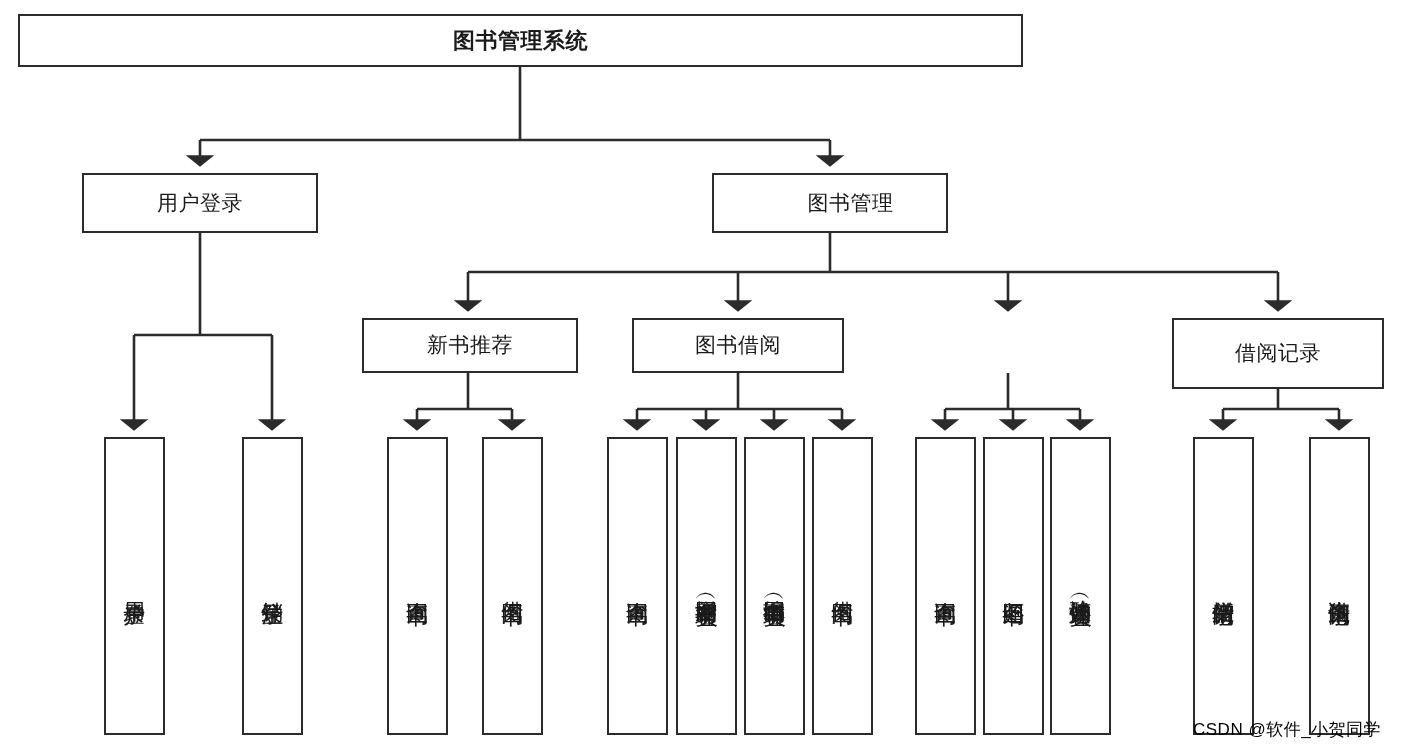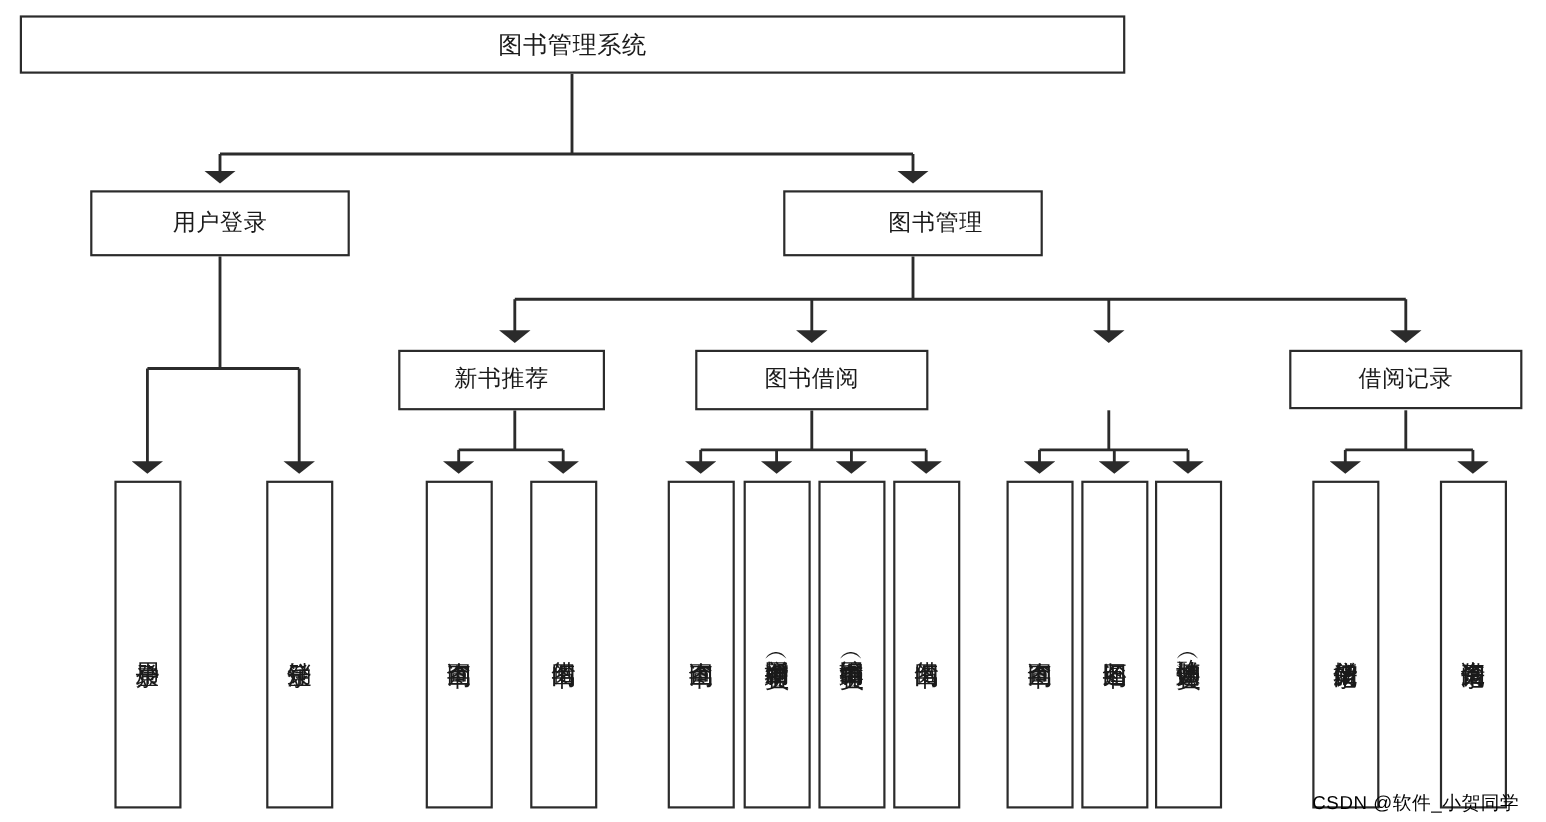--- a/index.html
+++ b/index.html
@@ -114,38 +114,38 @@
       <path d="M1013,409 L1013,425" marker-end="url(#arrow)"></path>
       <path d="M1080,409 L1080,425" marker-end="url(#arrow)"></path>
 
       <path d="M1278,373 L1278,409"></path>
       <path d="M1223,409 L1339,409"></path>
       <path d="M1223,409 L1223,425" marker-end="url(#arrow)"></path>
       <path d="M1339,409 L1339,425" marker-end="url(#arrow)"></path>
     </g>
   </svg>
 
-  <div class="node root" style="left: 18px; top: 14px; width: 1005px; height: 53px;">
+  <div class="node root" style="left: 18px; top: 14px; width: 1005px; height: 53px; font-weight: bold;">
     <span class="label">图书管理系统</span>
   </div>
 
   <div class="node lvl2" style="left: 82px; top: 173px; width: 236px; height: 60px;">
     <span class="label">用户登录</span>
   </div>
   <div class="node lvl2" style="left: 712px; top: 173px; width: 236px; height: 60px; padding-left: 41px;">
     <span class="label">图书管理</span>
   </div>
 
-  <div class="node lvl3" style="left: 362px; top: 318px; width: 188px; height: 55px;">
+  <div class="node lvl3" style="left: 362px; top: 318px; width: 216px; height: 55px;">
     <span class="label">新书推荐</span>
   </div>
   <div class="node lvl3" style="left: 632px; top: 318px; width: 212px; height: 55px;">
     <span class="label">图书借阅</span>
   </div>
-  <div class="node lvl3" style="left: 1172px; top: 318px; width: 212px; height: 54px;">
+  <div class="node lvl3" style="left: 1172px; top: 318px; width: 212px; height: 71px;">
     <span class="label">借阅记录</span>
   </div>
 
   <div class="node leaf" style="left: 104px; top: 437px; width: 61px; height: 298px;">
     <span class="label">用户登录</span>
   </div>
   <div class="node leaf" style="left: 242px; top: 437px; width: 61px; height: 298px;">
     <span class="label">注销登录</span>
   </div>
   <div class="node leaf" style="left: 387px; top: 437px; width: 61px; height: 298px;">

